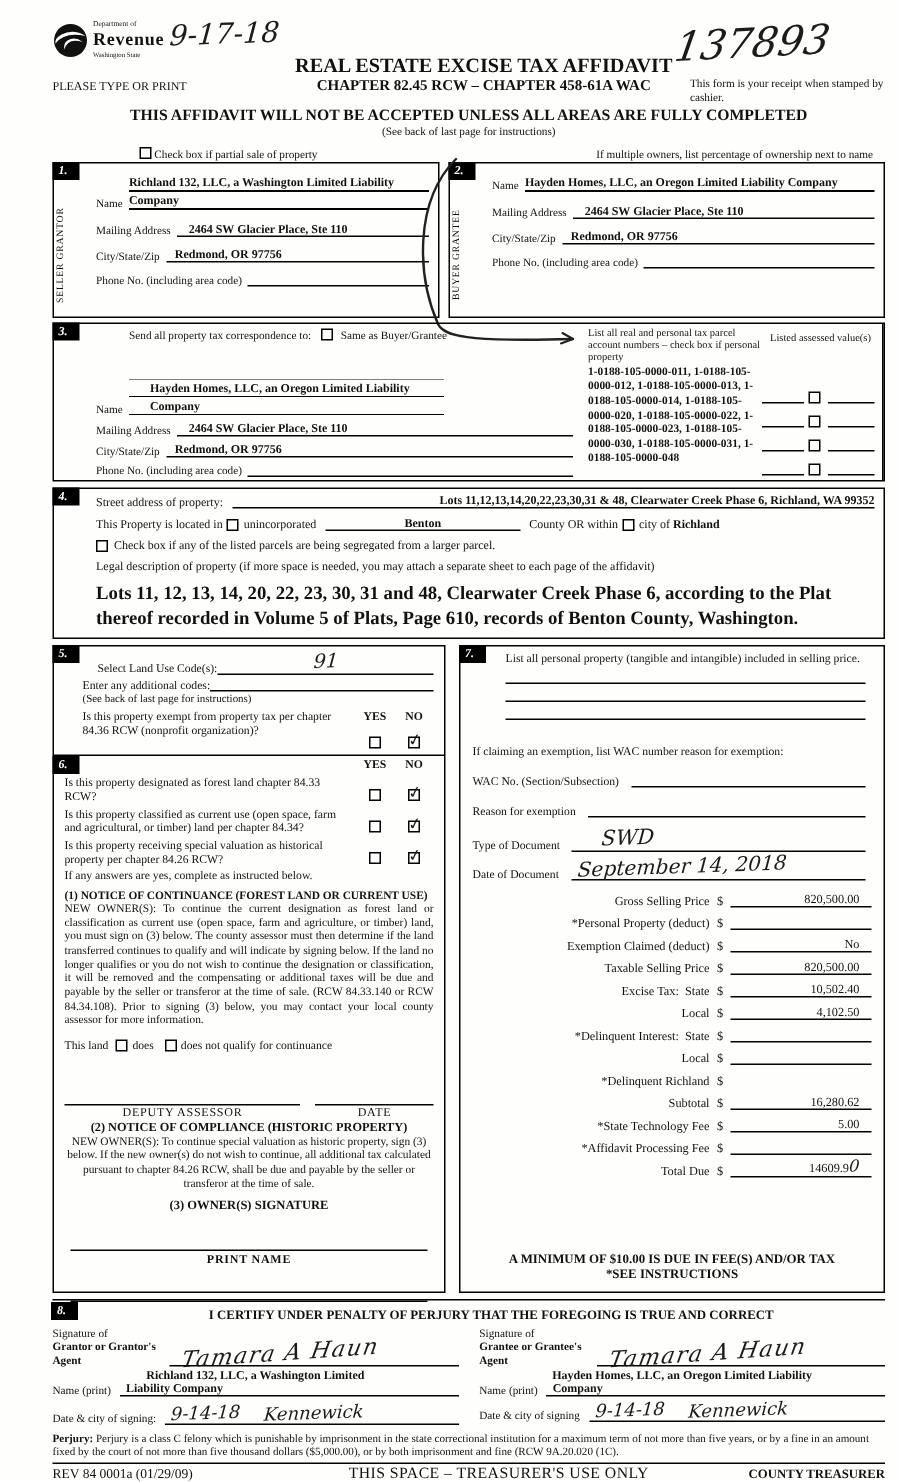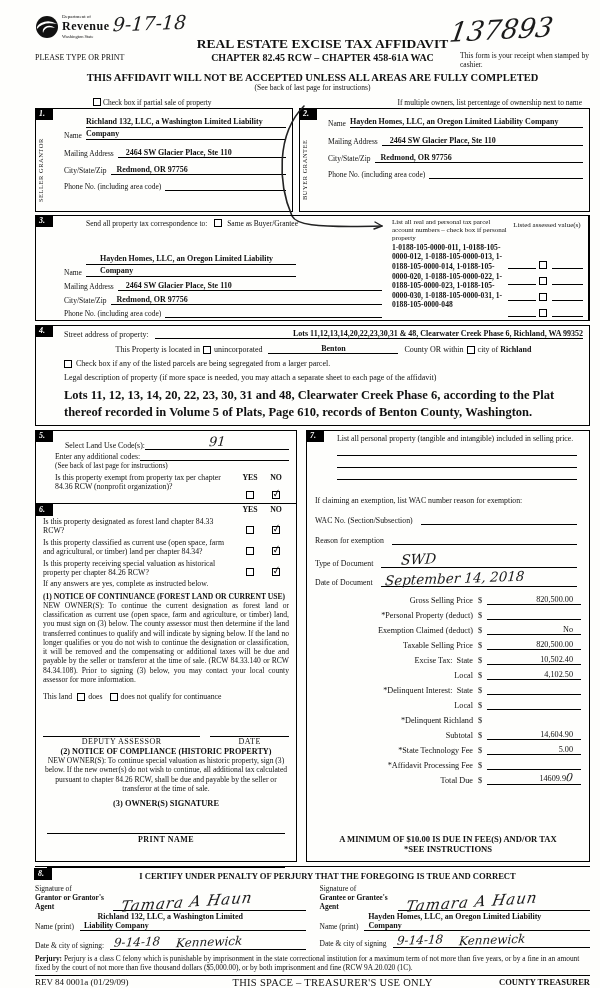--- a/index.html
+++ b/index.html
@@ -257,21 +257,21 @@
       </div>
     </div>
   </div>
 
   <div class="sec4">
     <span class="tile">4.</span>
     <div class="row">
       <span style="white-space:nowrap; padding-right:6px;">Street address of property:</span>
       <span class="ul b sp1" style="text-align:right;">Lots 11,12,13,14,20,22,23,30,31 &amp; 48, Clearwater Creek Phase 6, Richland, WA  99352</span>
     </div>
-    <div class="row" style="margin-top:5px;justify-content:center;">
+    <div class="row" style="margin-top:5px;">
       <span>This Property is located in</span>
       <span class="cb" style="margin:0 3px;"></span>
       <span>unincorporated</span>
       <span class="ul b" style="width:130px; text-align:center; margin:0 6px;">Benton</span>
       <span>County OR  within</span>
       <span class="cb" style="margin:0 3px;"></span>
       <span>city of</span>&nbsp;
       <span class="b">Richland</span>
     </div>
     <div class="row" style="margin-top:5px;">
@@ -438,21 +438,21 @@
             <span class="fval"></span>
           </div>
         <div class="finrow">
             <span class="flabel">*Delinquent Richland</span>
             <span class="fcur">$</span>
             <span class="fval" style="border-bottom:none;"></span>
           </div>
         <div class="finrow">
             <span class="flabel">Subtotal</span>
             <span class="fcur">$</span>
-            <span class="fval">14,604.90</span>
+            <span class="fval">16,280.62</span>
           </div>
         <div class="finrow">
             <span class="flabel">*State Technology Fee</span>
             <span class="fcur">$</span>
             <span class="fval">5.00</span>
           </div>
         <div class="finrow">
             <span class="flabel">*Affidavit Processing Fee</span>
             <span class="fcur">$</span>
             <span class="fval"></span>

